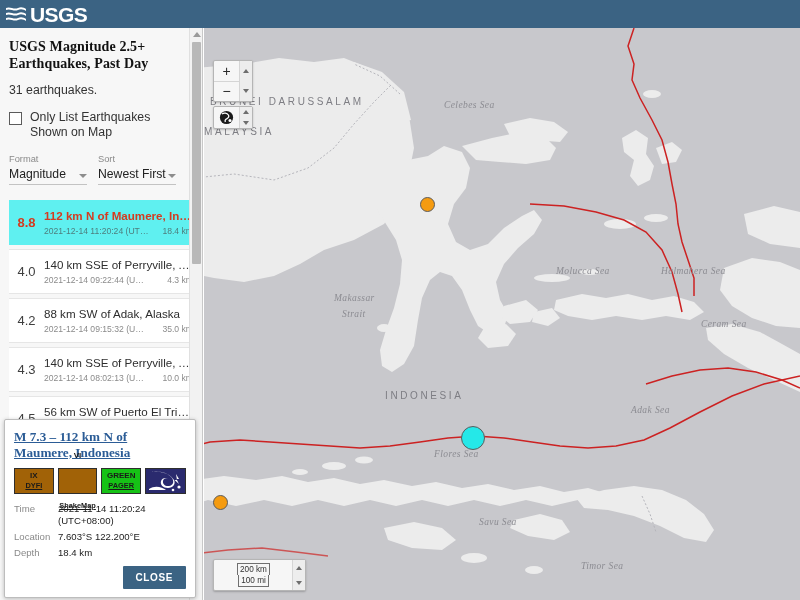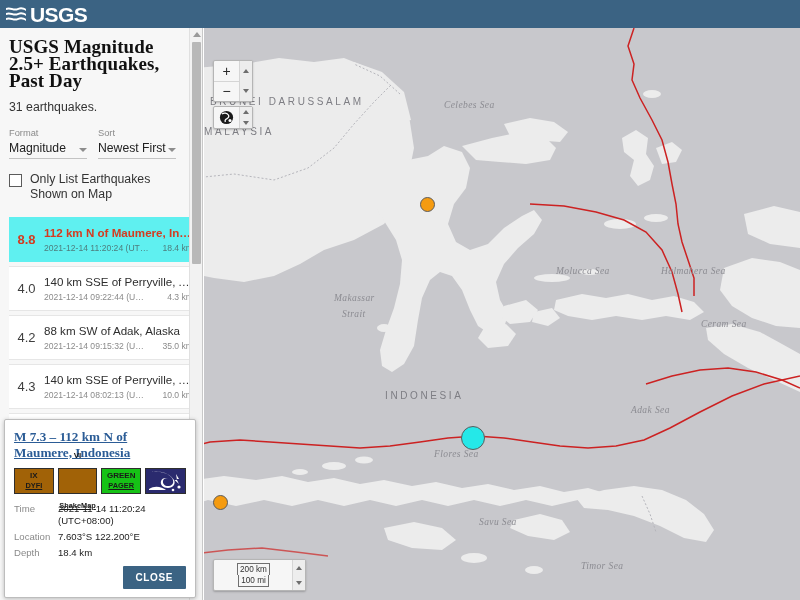--- a/index.html
+++ b/index.html
@@ -44,21 +44,21 @@
   }
   .scroll-arrow {
     position: absolute; left: 3px; width: 0; height: 0;
     border-left: 4px solid transparent; border-right: 4px solid transparent;
   }
   #scroll-arrow-up { top: 4px; border-bottom: 5px solid #9a9a9a; }
 
   #panel-pad { padding: 10px 14px 0 9px; width: 190px; }
   #panel-title {
     font-family: "Liberation Serif", serif;
-    font-size: 19px; font-weight: bold; color: #111111;
+    font-size: 14px; font-weight: bold; color: #111111;
     line-height: 17px; letter-spacing: 0.1px;
   }
   #quake-count {
     margin-top: 11px; font-size: 12.3px; color: #333333;
   }
   #only-list-row {
     margin-top: 13px; display: flex; align-items: flex-start; gap: 8px;
   }
   #only-list-checkbox {
     width: 13px; height: 13px; flex: 0 0 13px; margin-top: 2px;
@@ -241,40 +241,40 @@
   </div>
 </div>
 
 <div id="sidebar">
 
   <div id="panel-pad">
     <div id="panel-title">USGS Magnitude 2.5+ Earthquakes, Past Day</div>
 
     <div id="quake-count">31 earthquakes.</div>
 
+    <div id="only-list-row">
+      <div id="only-list-checkbox"></div>
+      <div id="only-list-label">Only List Earthquakes Shown on Map</div>
+    </div>
+
     <div id="selects-row">
       <div class="select-group">
         <div class="select-label">Format</div>
         <div class="select-control">
           <span class="select-value">Magnitude</span>
           <span class="caret"></span>
         </div>
       </div>
       <div class="select-group">
         <div class="select-label">Sort</div>
         <div class="select-control">
           <span class="select-value">Newest First</span>
           <span class="caret"></span>
         </div>
       </div>
-    </div>
-
-    <div id="only-list-row">
-      <div id="only-list-checkbox"></div>
-      <div id="only-list-label">Only List Earthquakes Shown on Map</div>
     </div>
 
     <div id="quake-list">
         <div class="quake-item selected">
           <div class="quake-mag">8.8</div>
           <div class="quake-body">
             <div class="quake-place">112 km N of Maumere, Indon…</div>
             <div class="quake-meta">
               <span class="quake-time">2021-12-14 11:20:24 (UTC+0…</span>
               <span class="quake-depth">18.4 km</span>

